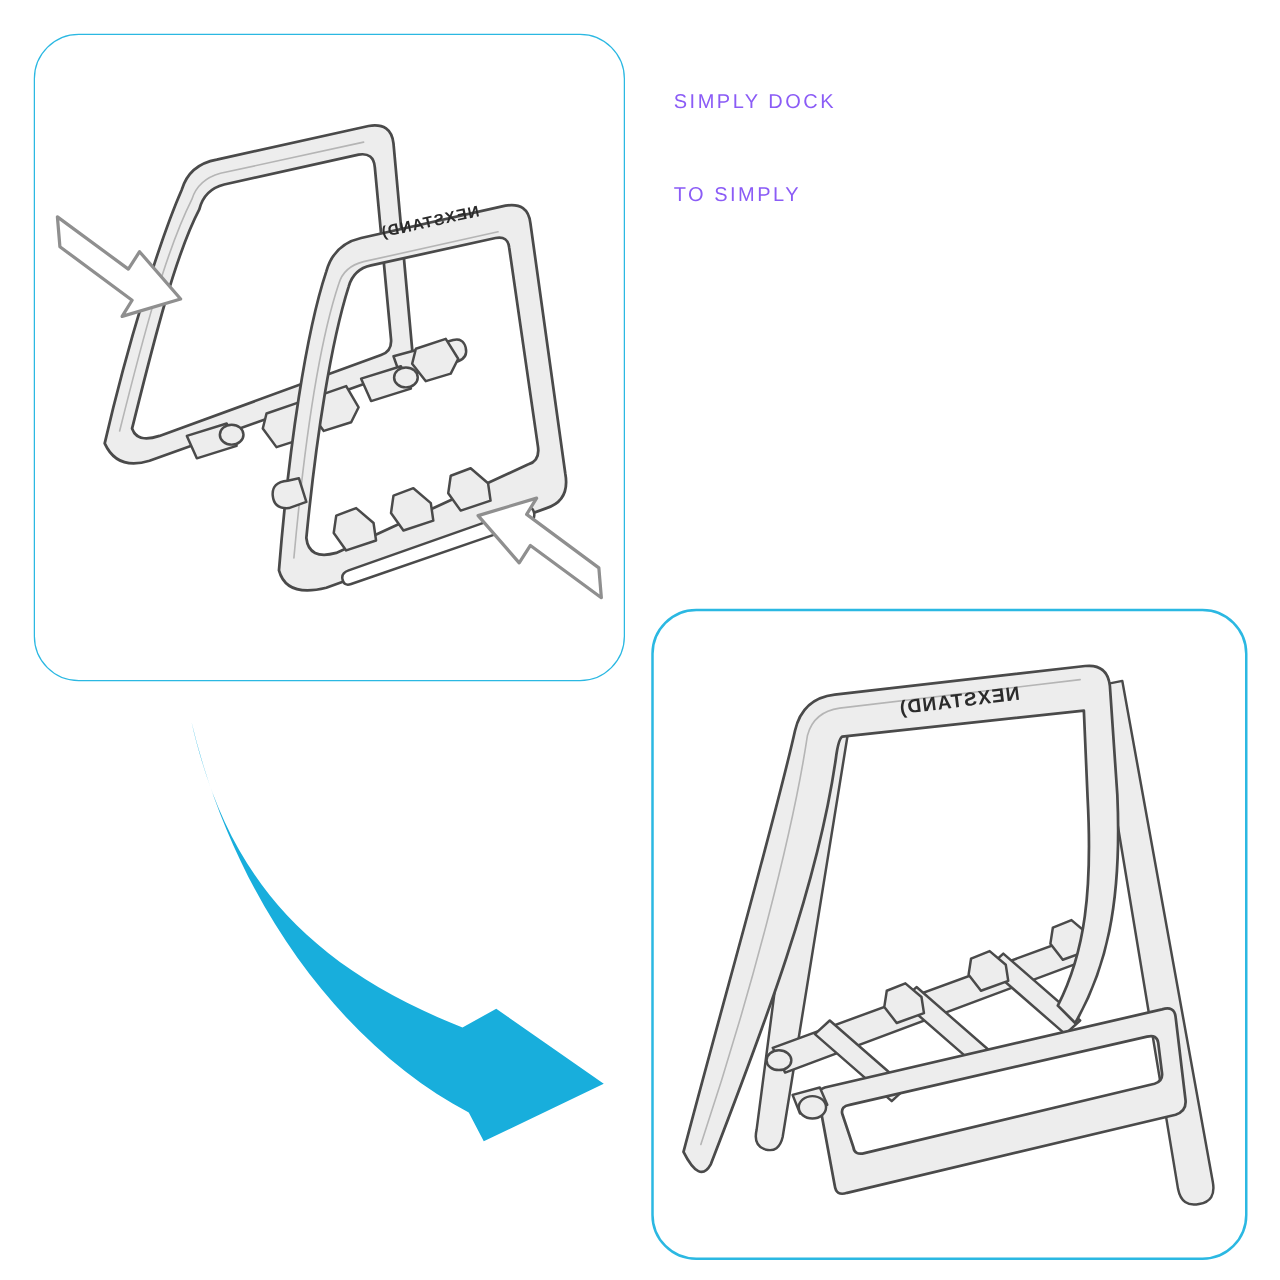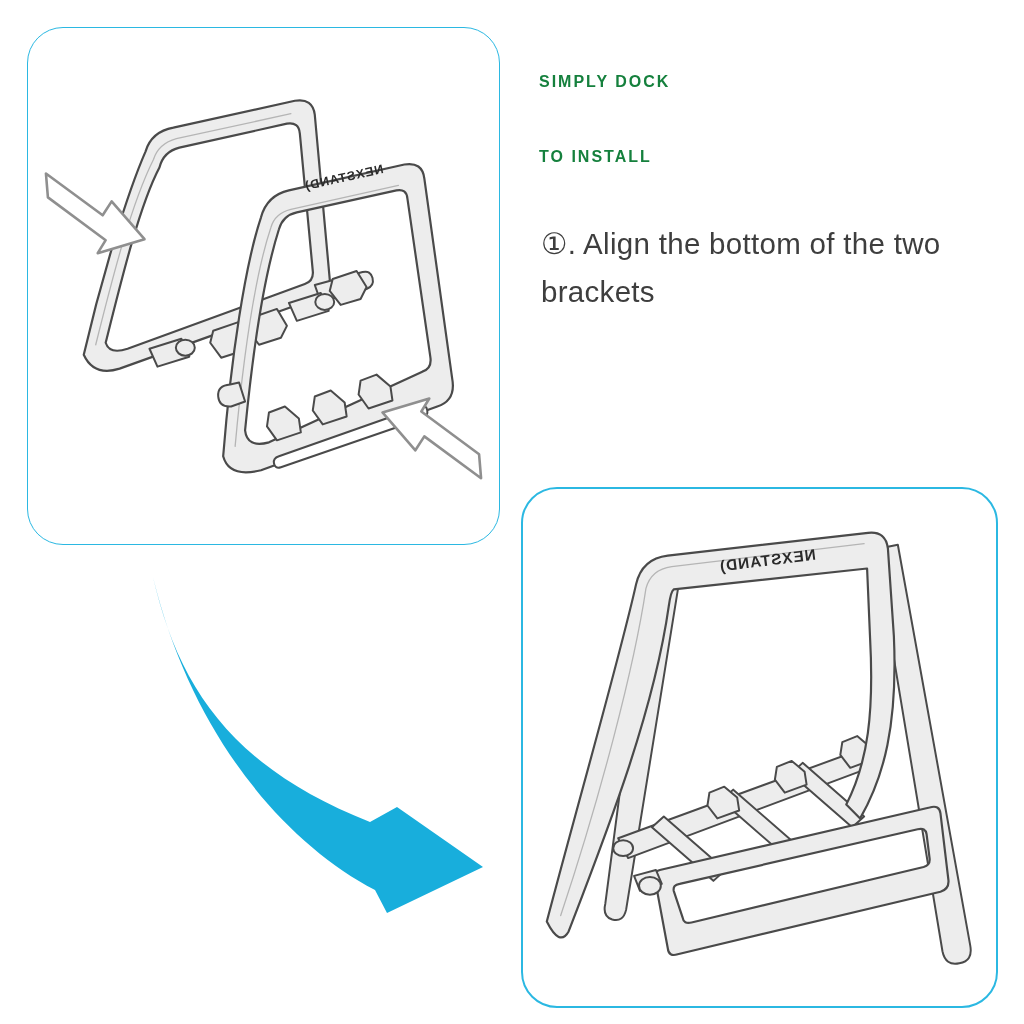--- a/index.html
+++ b/index.html
@@ -20,23 +20,23 @@
   #panel-top    { left: 27px;  top: 27px;  width: 473px; height: 518px; }
   #panel-bottom { left: 521px; top: 487px; width: 477px; height: 521px; border-width: 2px; }
   .panel svg { display: block; width: 100%; height: 100%; }
 
   .headline {
     position: absolute;
     left: 539px; top: 44px;
     width: 480px;
     font-size: 62px;
     line-height: 75px;
-    font-weight: bold;
+    font-weight: normal;
     letter-spacing: 2px;
-    color: #15803d;
+    color: #8b5cf6;
   }
   .instructions {
     position: absolute;
     left: 541px; top: 220px;
     width: 470px;
     font-size: 29.5px;
     line-height: 48px;
     letter-spacing: 0.3px;
     color: #3e3e3e;
   }
@@ -89,25 +89,24 @@
         <text class="logo" transform="translate(318,154) rotate(-12.5) scale(-1,1)" text-anchor="middle" font-size="12.5">NEXSTAND)</text>
       </g>
 
       <path class="oarrow" d="M18,146 L75,188 L84,174 L117,212 L70,226 L78,213 L20,170 Z"></path>
       <path class="oarrow" d="M455,452 L398,410 L389,424 L356,386 L403,372 L395,385 L453,428 Z"></path>
     </svg>
   </section>
 
   <h1 class="headline" style="margin:0; font-size:inherit;">
     <span style="display:block">SIMPLY DOCK</span>
-    <span style="display:block">TO INSTALL</span>
+    <span style="display:block">TO SIMPLY</span>
   </h1>
 
   <div class="instructions">
-    <p class="step">①. Align the bottom of the two brackets</p>
   </div>
 
   <svg id="flow-arrow" viewBox="0 0 380 400">
     <path fill="#18aedc" d="M25,19 C50,127 102,209 242,264 L269,249 L355,309 L259,355 L247,332 C152,282 62,172 25,19 Z"></path>
   </svg>
 
   <section class="panel" id="panel-bottom">
     <svg viewBox="0 0 477 521">
 
       <g>

